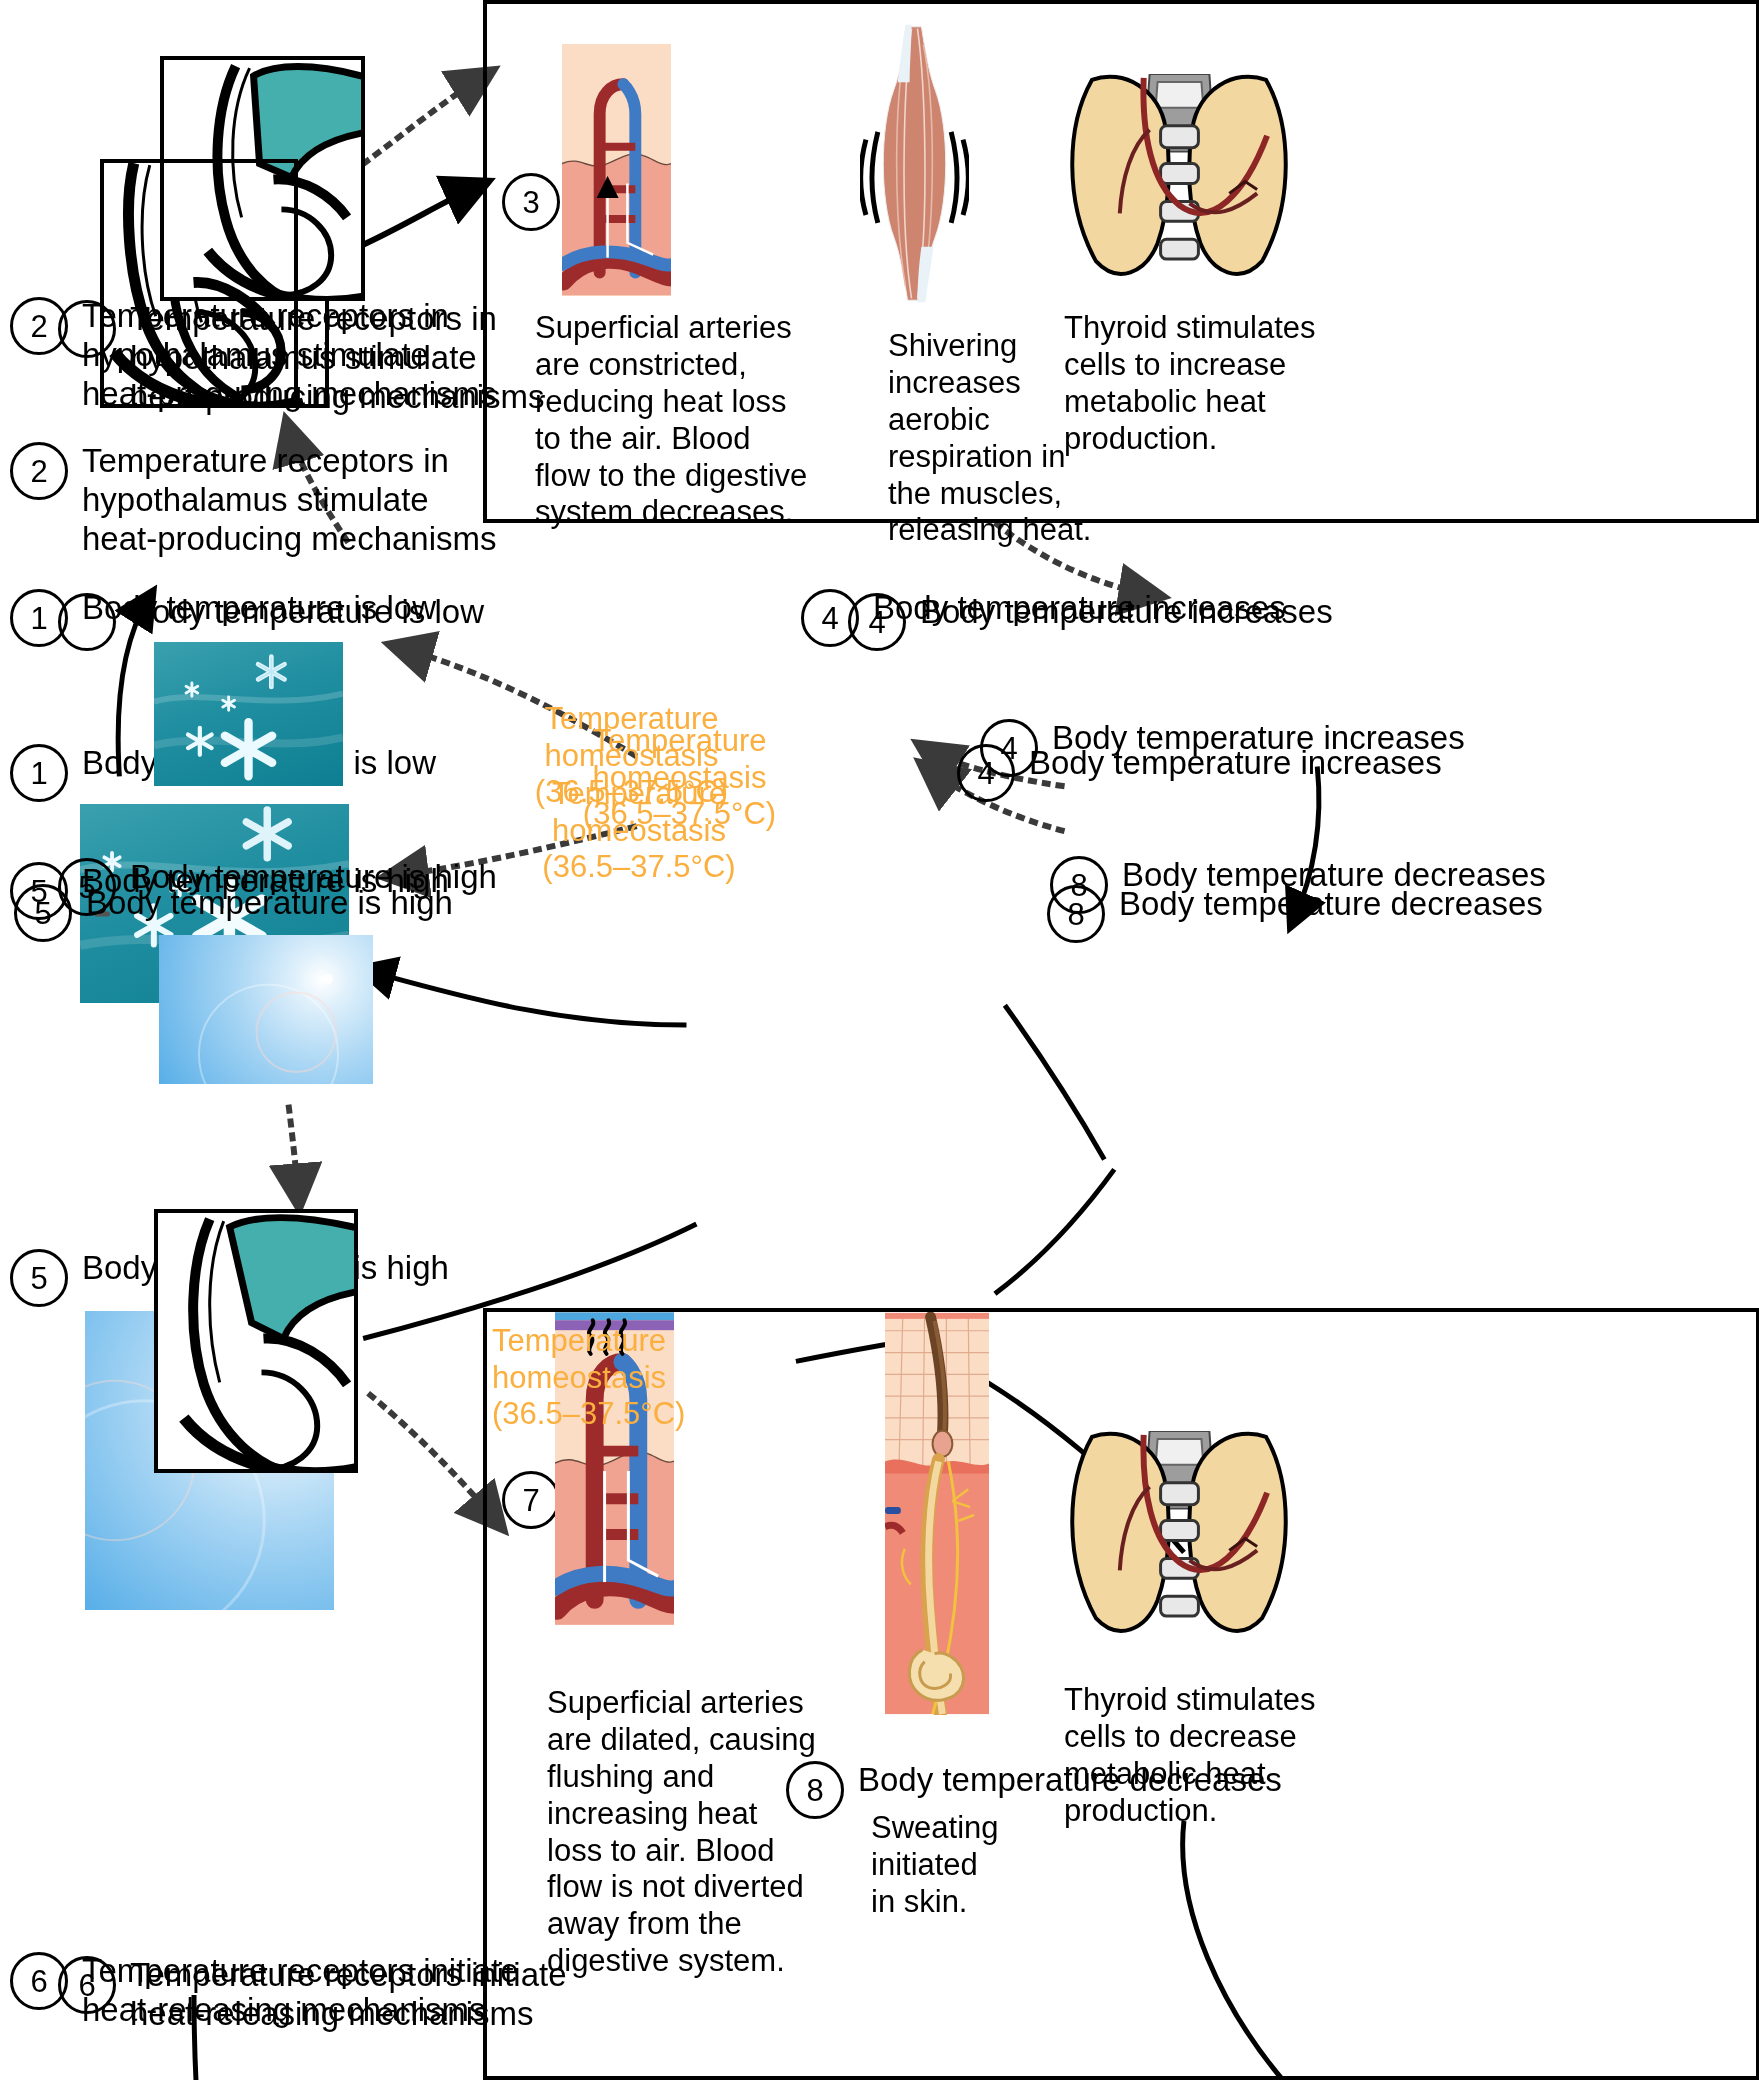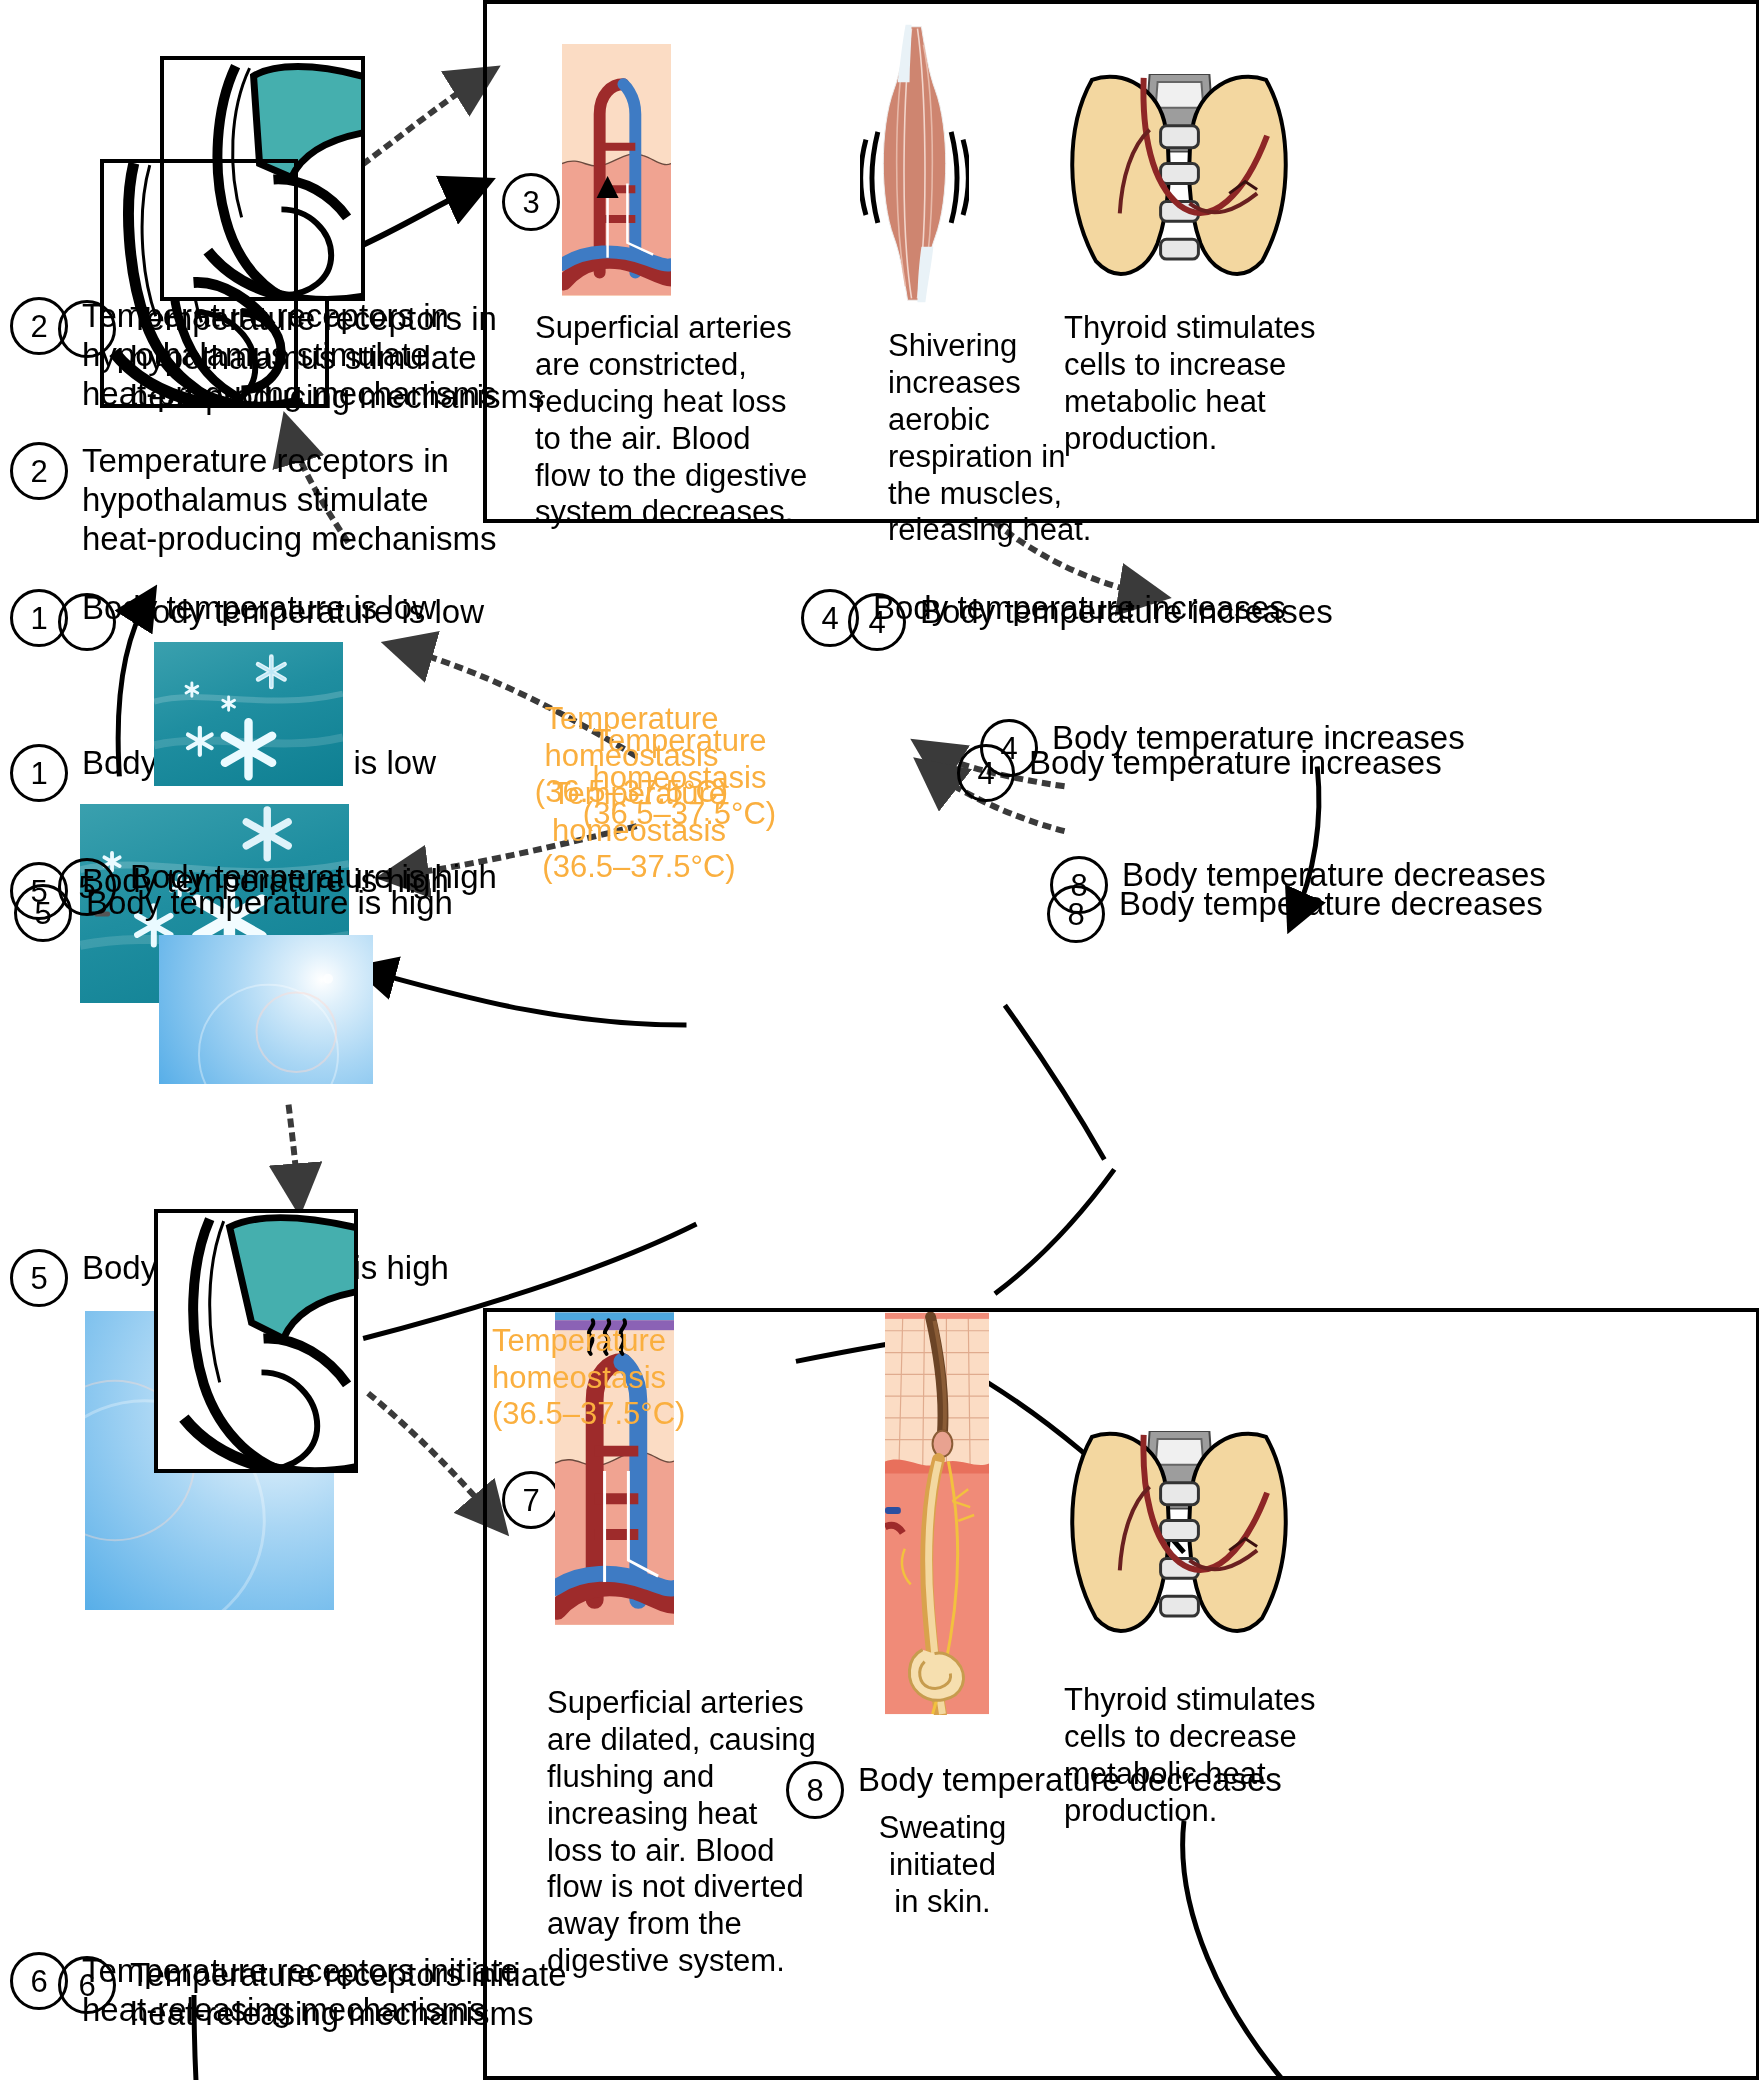--- a/index.html
+++ b/index.html
@@ -414,21 +414,21 @@
   </div>
 
   <div class="abs cap" style="left:60px;top:373px;width:299px;">Superficial arteries
 are dilated, causing
 flushing and
 increasing heat
 loss to air. Blood
 flow is not diverted
 away from the
 digestive system.</div>
-  <div class="abs cap" style="left:366px;top:498px;width:179px;text-align:center;">Sweating
+  <div class="abs cap" style="left:384px;top:498px;width:179px;">Sweating
 initiated
 in skin.</div>
   <div class="abs cap" style="left:577px;top:370px;width:299px;">Thyroid stimulates
 cells to decrease
 metabolic heat
 production.</div>
 </div>
 
 <div class="abs homeo" style="left:492px;top:1323px;width:219px;text-align:left;">Temperature
 homeostasis

